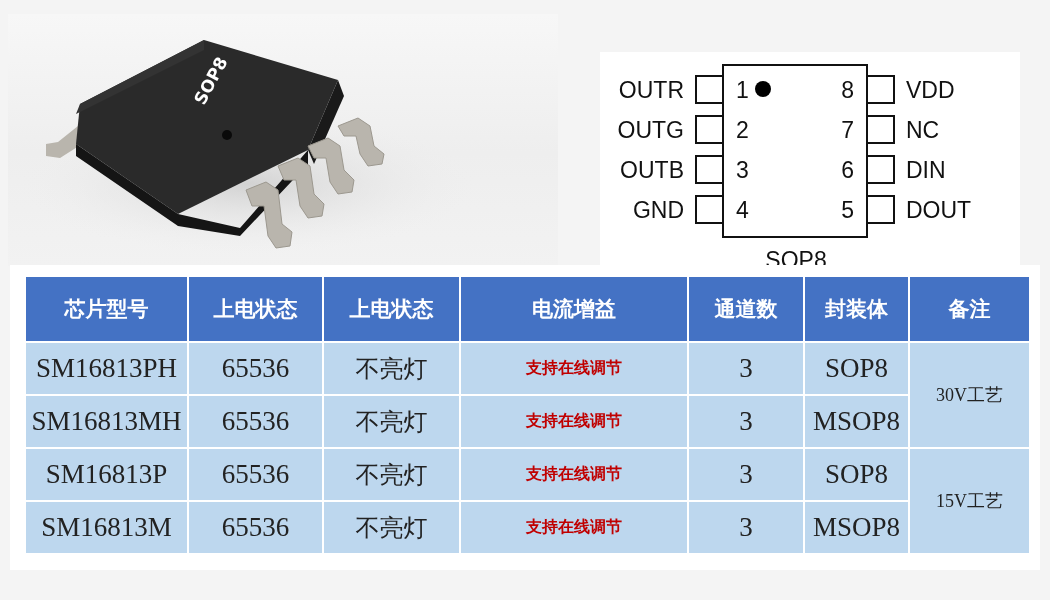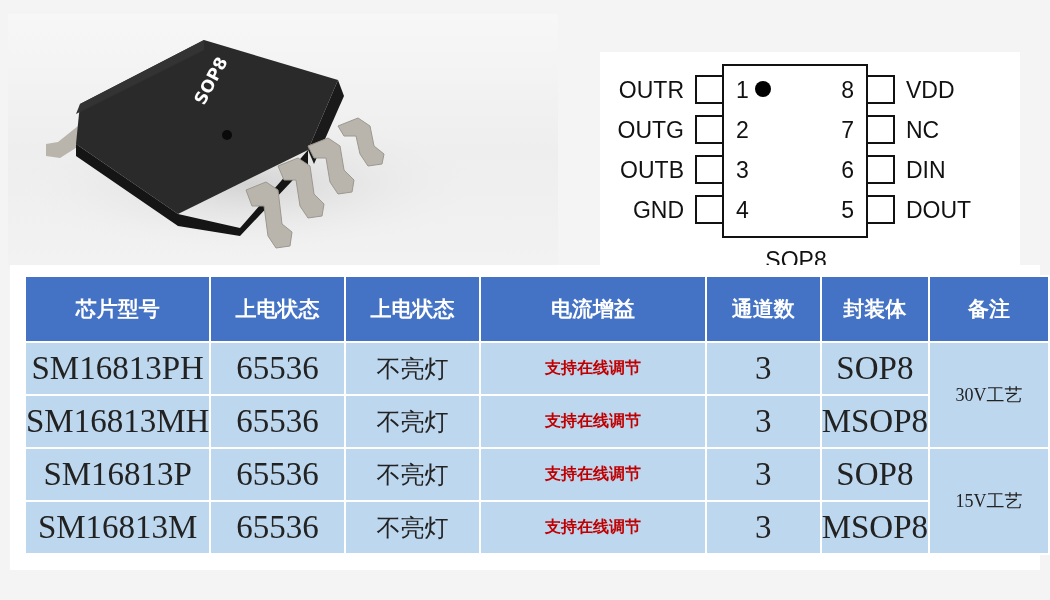--- a/index.html
+++ b/index.html
@@ -5,21 +5,21 @@
   html,body{margin:0;padding:0;}
   body{width:1050px;height:600px;background:#f4f4f4;position:relative;overflow:hidden;font-family:"Liberation Sans","DejaVu Sans",sans-serif;}
   .photo{position:absolute;left:8px;top:14px;width:550px;height:252px;background:linear-gradient(180deg,#f7f7f7 0%,#eeeeee 55%,#f2f2f2 100%);}
   .photo svg{position:absolute;left:0;top:0;}
   .pinout{position:absolute;left:600px;top:52px;width:420px;height:230px;background:#fff;}
   .pinout svg{position:absolute;left:0;top:0;}
   .panel{position:absolute;left:10px;top:265px;width:1030px;height:305px;background:#fff;}
   table{position:absolute;left:24px;top:275px;border-collapse:collapse;table-layout:fixed;}
   th,td{border:2px solid #ffffff;text-align:center;padding:0;}
   th{background:#4472c4;color:#fff;font-family:"DejaVu Sans",sans-serif;font-weight:bold;font-size:21px;height:64px;}
-  td{background:#bdd7ee;color:#222;font-family:"Liberation Serif","DejaVu Serif",serif;font-size:33px;height:51px;}
+  td{background:#bdd7ee;color:#222;font-family:"Liberation Serif","DejaVu Serif",serif;font-size:27px;height:51px;}
   td.red{color:#c00000;font-family:"DejaVu Sans",sans-serif;font-weight:bold;font-size:16px;}
   td.note{font-size:18px;margin-left:43px;}
   td.cn{font-family:Liberation Sans, sans-serif;font-size:24px;}
 </style>
 </head>
 <body>
 
 <div class="photo">
   <svg width="550" height="252" viewBox="0 0 550 252">
     <defs>

